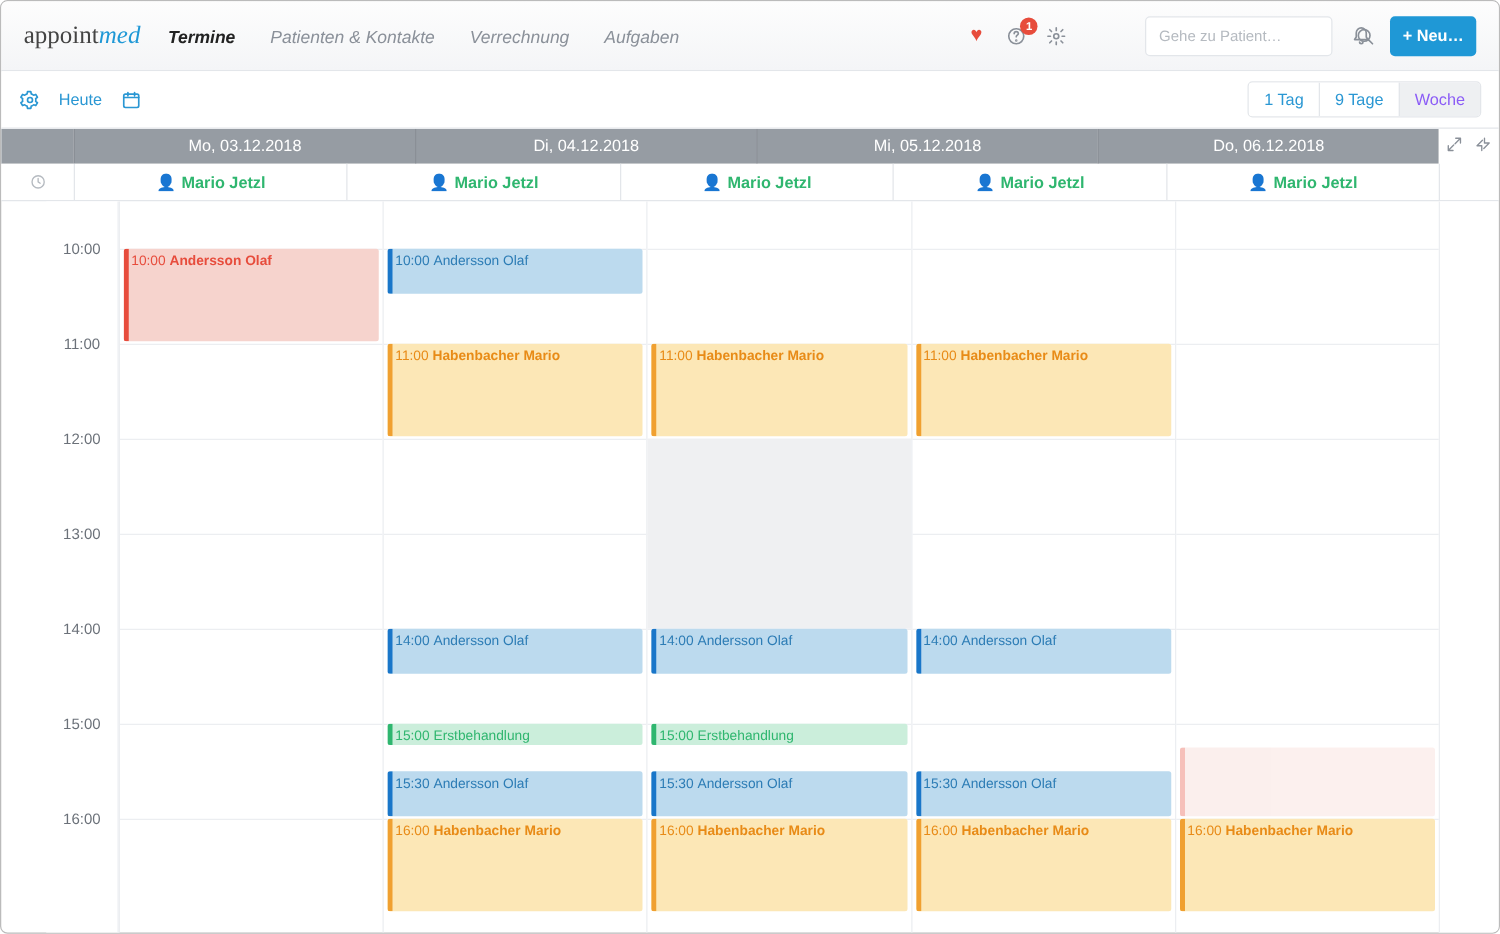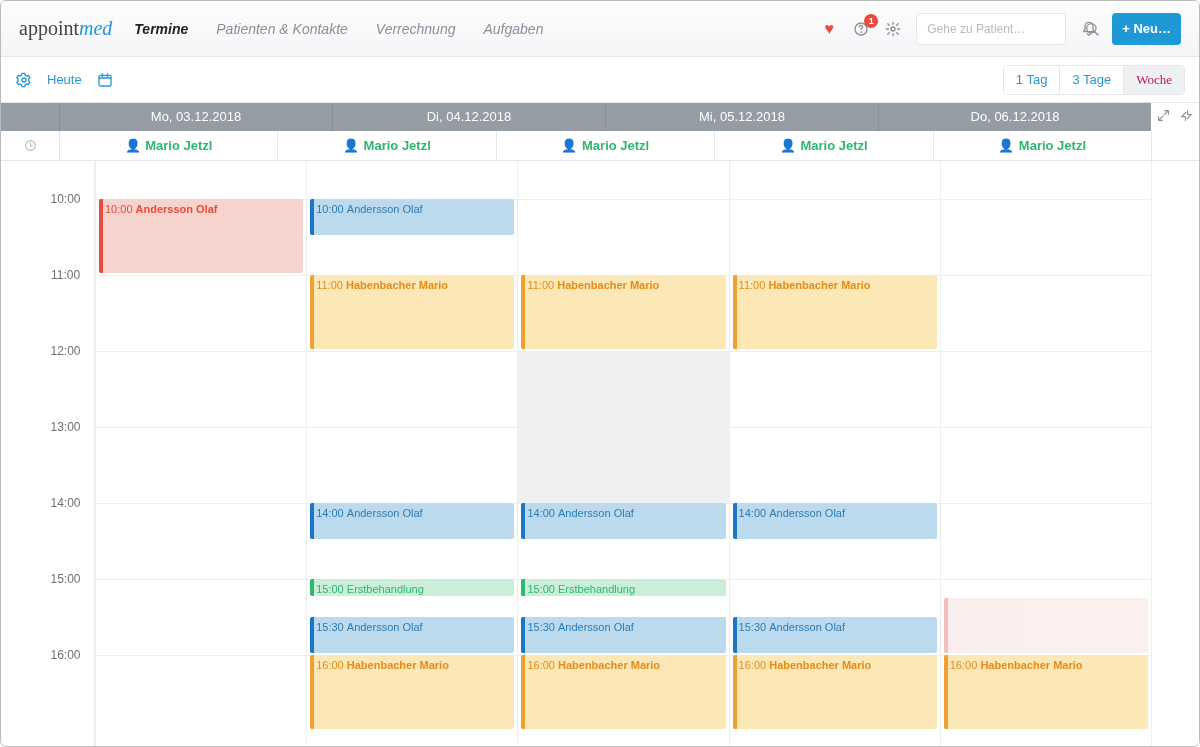--- a/index.html
+++ b/index.html
@@ -44,37 +44,37 @@
   }
   .logo{font-family:Georgia,serif;font-size:20px;color:#444;margin-right:22px;}
   .logo em{font-style:italic;color:#1f98d6;font-family:"Segoe Script",cursive;}
   .nav-item{margin-right:28px;font-size:14px;color:var(--muted);cursor:pointer;font-style:italic;}
   .nav-item.active{color:#222;font-weight:600;}
   .top-right{margin-left:auto;display:flex;align-items:center;gap:14px;}
   .icon{display:inline-flex;align-items:center;justify-content:center;width:18px;height:18px;color:var(--muted);}
   .heart{color:#e74c3c;font-size:16px;}
   .help-wrap{position:relative;}
   .badge{position:absolute;top:-6px;right:-8px;background:#e74c3c;color:#fff;border-radius:50%;width:14px;height:14px;font-size:9px;display:flex;align-items:center;justify-content:center;font-weight:700;}
-  .search-box{display:flex;align-items:center;border:1px solid var(--border);border-radius:4px;background:#fff;height:32px;padding:0 8px;width:150px;}
+  .search-box{display:flex;align-items:center;border:1px solid var(--border);border-radius:4px;background:#fff;height:32px;padding:0 8px;width:150px;margin-left:48px;}
   .search-box input{border:0;outline:0;flex:1;font-size:12px;color:#555;background:transparent;}
   .search-box input::placeholder{color:#b5bac0;}
   .btn-new{background:var(--btn-blue);color:#fff;border-radius:4px;height:32px;padding:0 10px;display:flex;align-items:center;font-size:13px;font-weight:600;gap:4px;cursor:pointer;}
 
   
   .toolbar{height:46px;display:flex;align-items:center;padding:0 14px;background:#fff;border-bottom:1px solid var(--border);position:relative;}
   .tool-left{display:flex;align-items:center;gap:14px;}
   .link-blue{color:var(--blue-link);font-size:13px;cursor:pointer;}
   .nav-arrow{color:var(--blue-link);font-size:16px;cursor:pointer;width:30px;text-align:center;}
   .range-label{font-size:14px;color:#555;}
   .range-label .week{color:var(--muted);}
   .toolbar-center{position:absolute;left:50%;transform:translateX(-50%);display:flex;align-items:center;gap:40px;}
   .viewswitch{margin-left:auto;display:flex;border:1px solid var(--border);border-radius:4px;overflow:hidden;}
   .viewswitch div{padding:6px 12px;font-size:13px;cursor:pointer;color:var(--blue-link);background:#fff;}
   .viewswitch div+div{border-left:1px solid var(--border);}
-  .viewswitch .active{background:#eef0f2;color:#be185d;font-family:Liberation Serif, serif;}
+  .viewswitch .active{background:#eef0f2;color:#8b5cf6;}
   .gutter{width:58px;flex:none;}
   .daycell{flex:1;border-left:1px solid #b5b9bf;}
   .dayheader{display:flex;height:28px;}
   .dayheader .gutter{background:var(--gray-head);}
   .dayheader .daycell{background:var(--gray-head);color:#fff;text-align:center;font-size:13px;line-height:28px;border-left:1px solid #8a8f96;}
   .expand-col{width:48px;flex:none;background:#fff;display:flex;align-items:center;justify-content:center;gap:10px;color:var(--muted);}
 
   
   .resrow{display:flex;height:30px;border-bottom:1px solid var(--border);}
   .resrow .gutter{background:#fff;display:flex;align-items:center;justify-content:center;color:#b5bac0;}
@@ -157,21 +157,21 @@
     <span class="link-blue">Heute</span>
     <span class="icon" style="color:var(--blue-link)">
       <svg viewBox="0 0 24 24">
           <rect x="3" y="5" width="18" height="16" rx="2"></rect>
           <path d="M3 9h18M8 3v4M16 3v4"></path>
         </svg>
     </span>
   </div>
   <div class="viewswitch" id="viewswitch">
       <div>1 Tag</div>
-      <div>3 Tage</div>
+      <div>9 Tage</div>
       <div class="active">Woche</div>
     </div>
 </div>
 
 <div class="dayheader">
   <div class="gutter"></div>
   <div id="dayheads" style="flex:1;display:flex;">
       <div class="daycell">Mo, 03.12.2018</div>
       <div class="daycell">Di, 04.12.2018</div>
       <div class="daycell">Mi, 05.12.2018</div>

